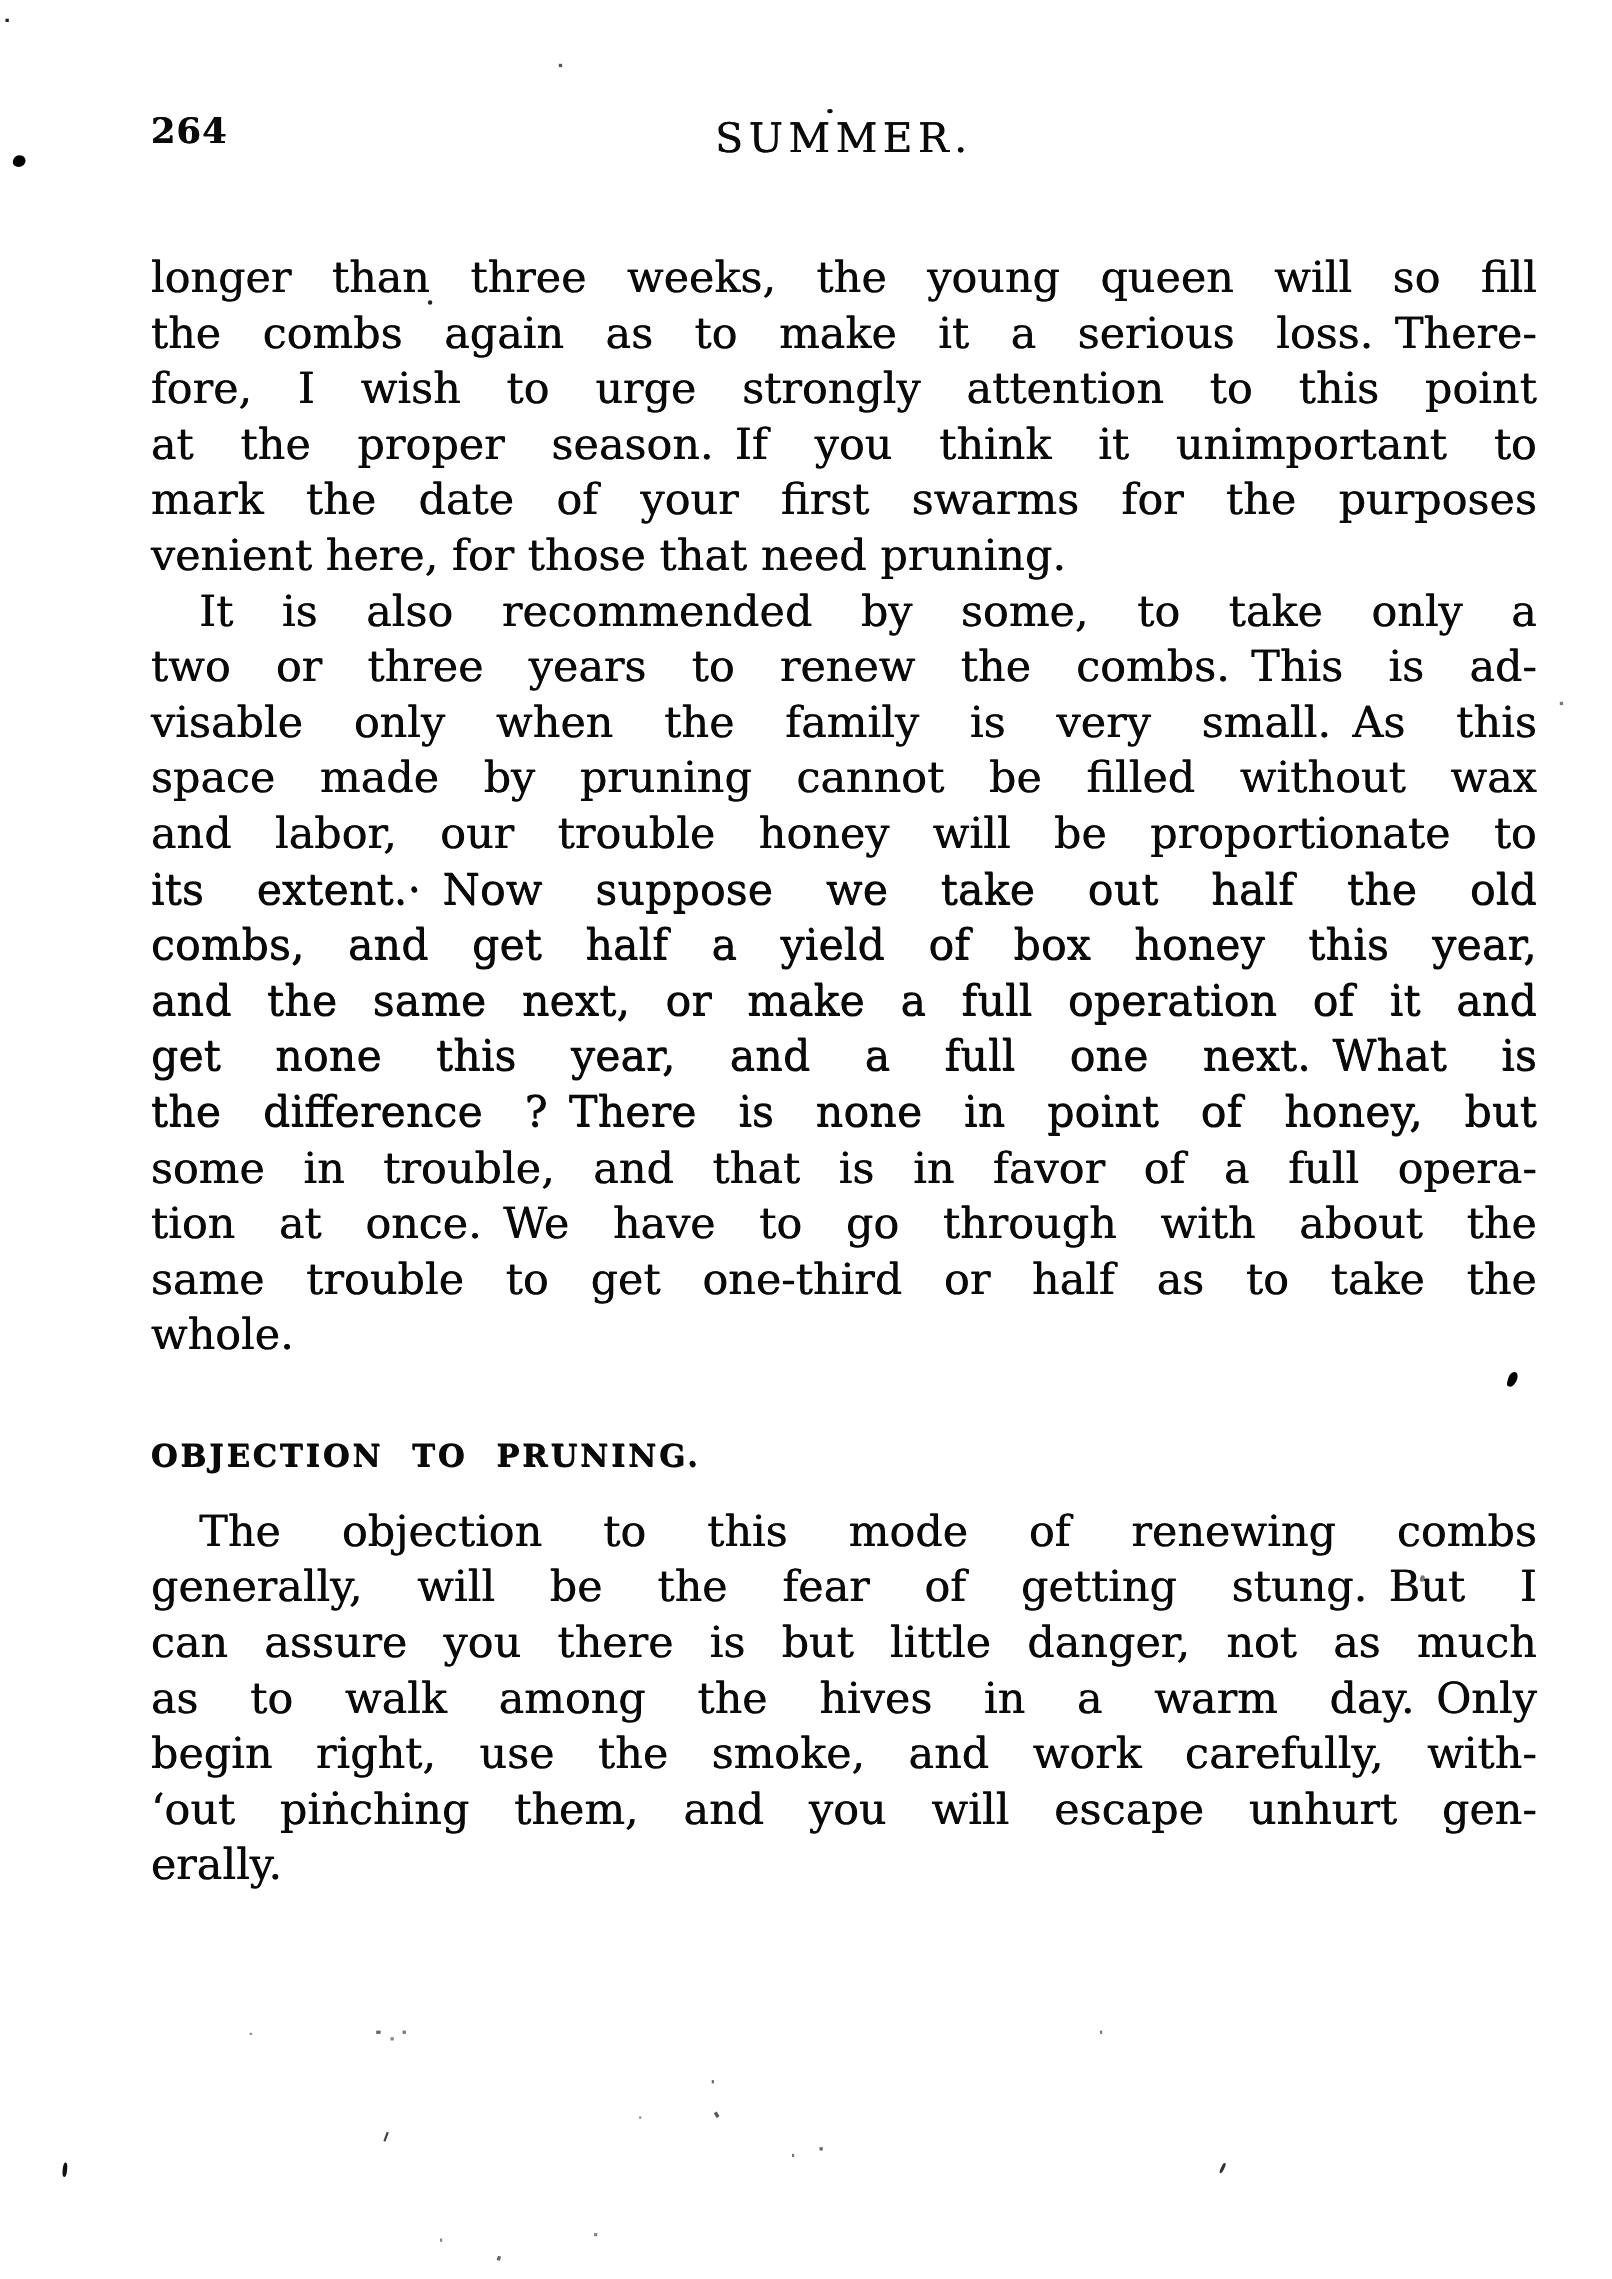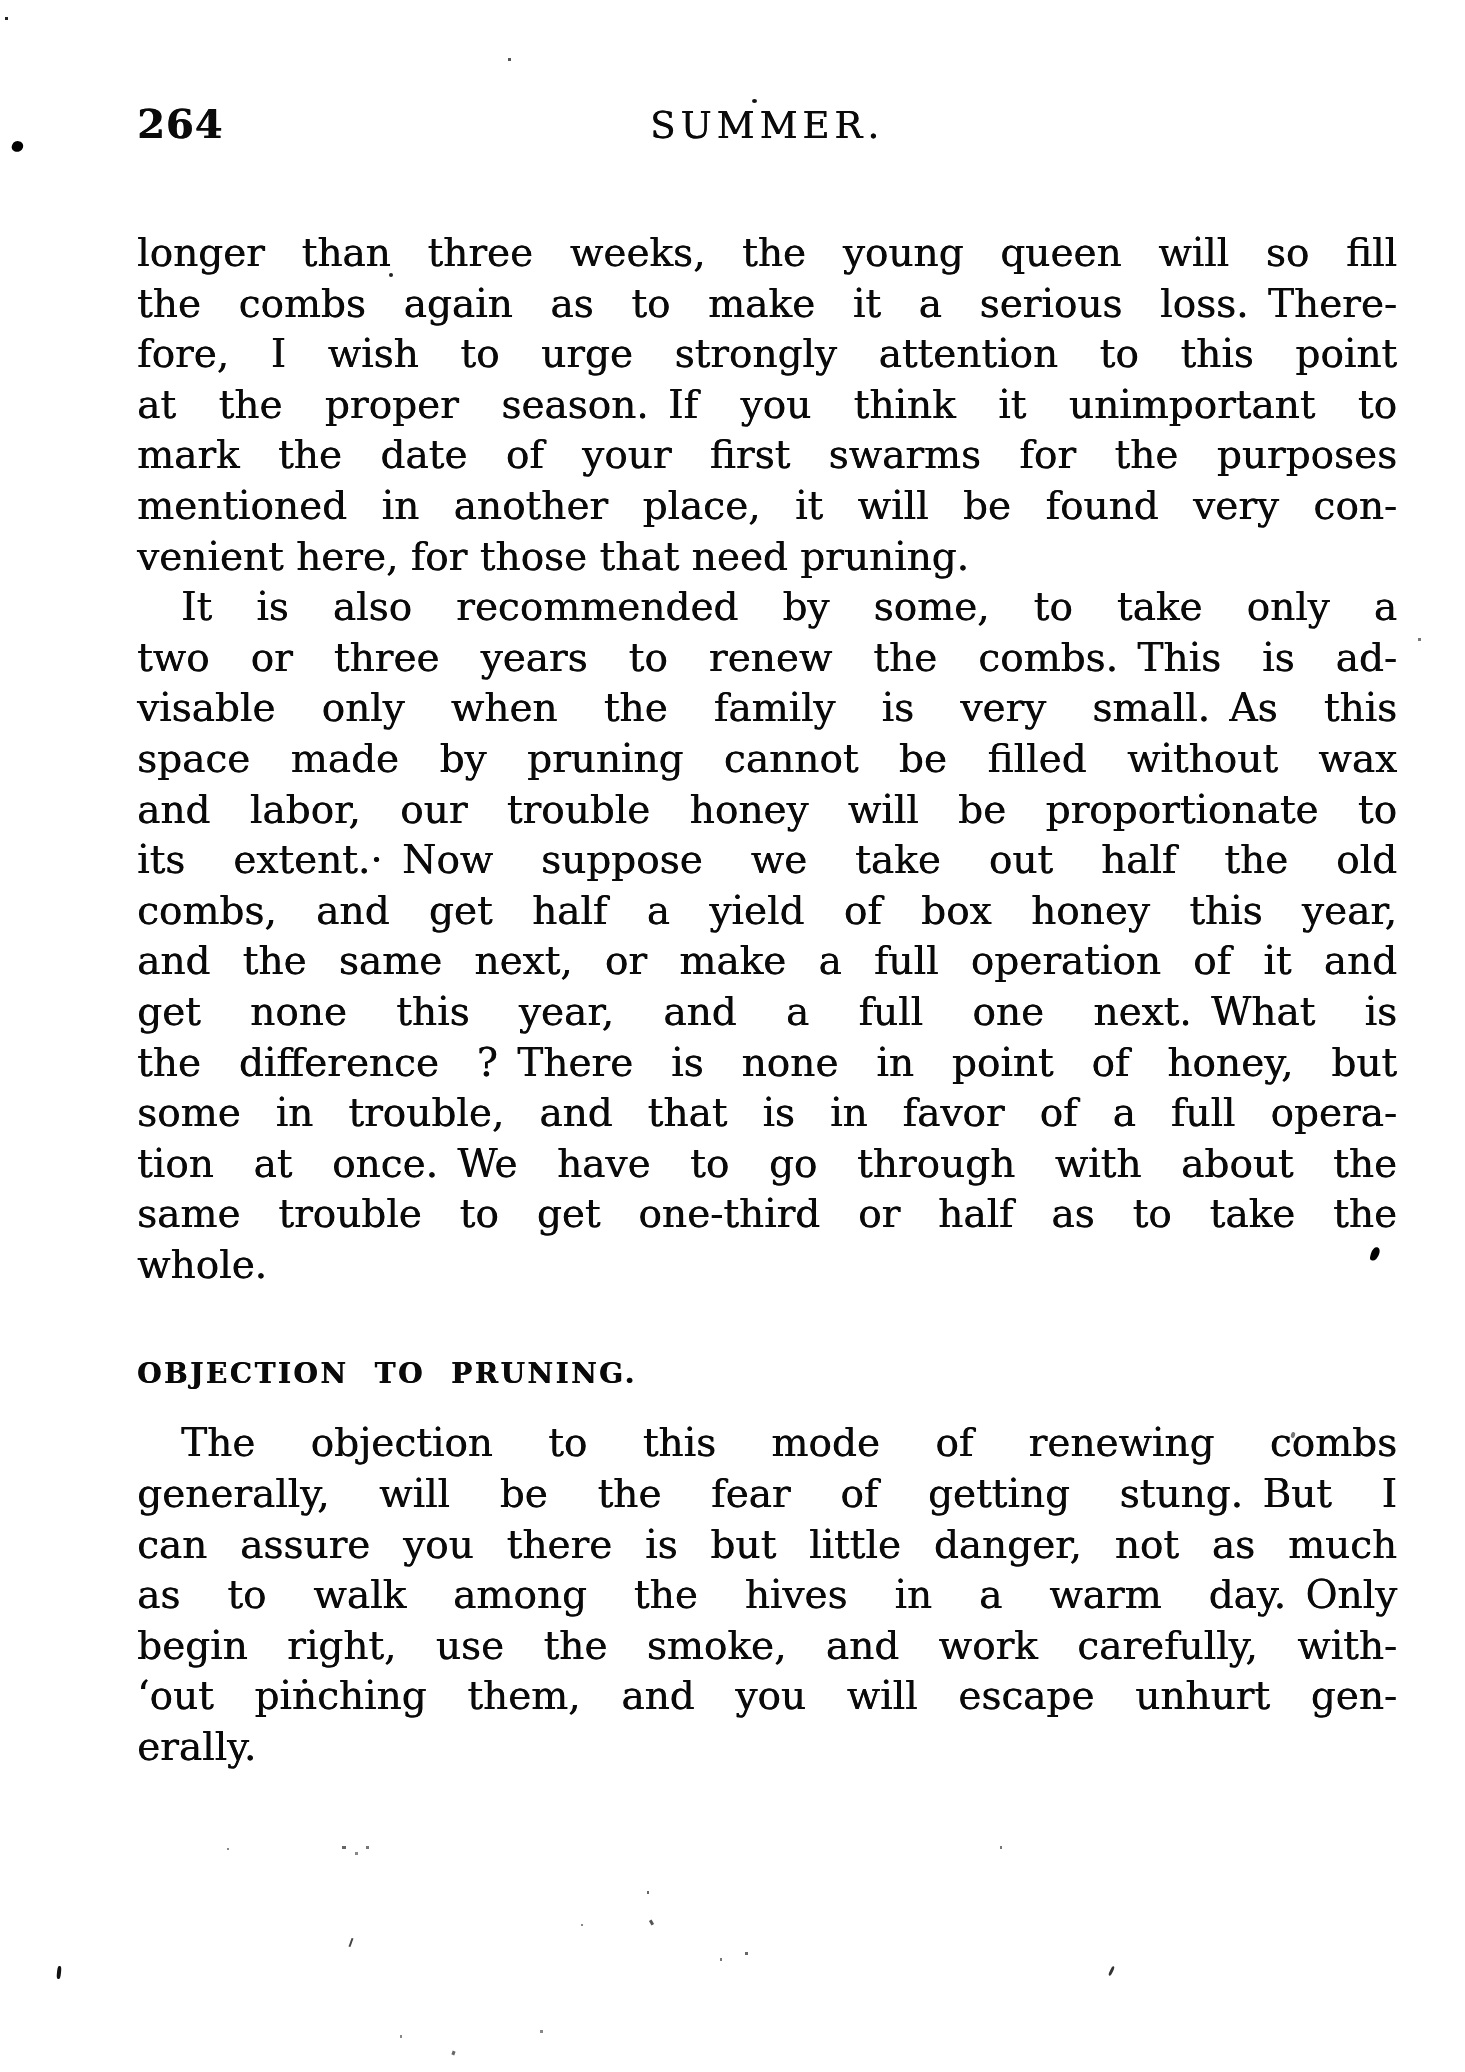--- a/index.html
+++ b/index.html
@@ -23,21 +23,21 @@
     position: absolute;
     left: 137px;
     top: 100px;
     width: 1260px;
     height: 50px;
   }
   .page-number {
     position: absolute;
     left: 0;
     top: 0;
-    font-size: 40px;
+    font-size: 32px;
     font-weight: 700;
     letter-spacing: 1px;
   }
   .running-title {
     position: absolute;
     left: 0;
     right: 0;
     top: 4px;
     text-align: center;
     font-size: 37px;
@@ -89,21 +89,20 @@
   </div>
 
   <div class="body-text ink">
 
     <div>
       <div class="line">longer than three weeks, the young queen will so fill</div>
       <div class="line">the combs again as to make it a serious loss. There-</div>
       <div class="line">fore, I wish to urge strongly attention to this point</div>
       <div class="line">at the proper season. If you think it unimportant to</div>
       <div class="line">mark the date of your first swarms for the purposes</div>
-      <div class="line">mentioned in another place, it will be found very con-</div>
       <div class="line end">venient here, for those that need pruning.</div>
     </div>
 
     <div>
       <div class="line indent">It is also recommended by some, to take only a</div>
       <div class="line">two or three years to renew the combs. This is ad-</div>
       <div class="line">visable only when the family is very small. As this</div>
       <div class="line">space made by pruning cannot be filled without wax</div>
       <div class="line">and labor, our trouble honey will be proportionate to</div>
       <div class="line">its extent.· Now suppose we take out half the old</div>

